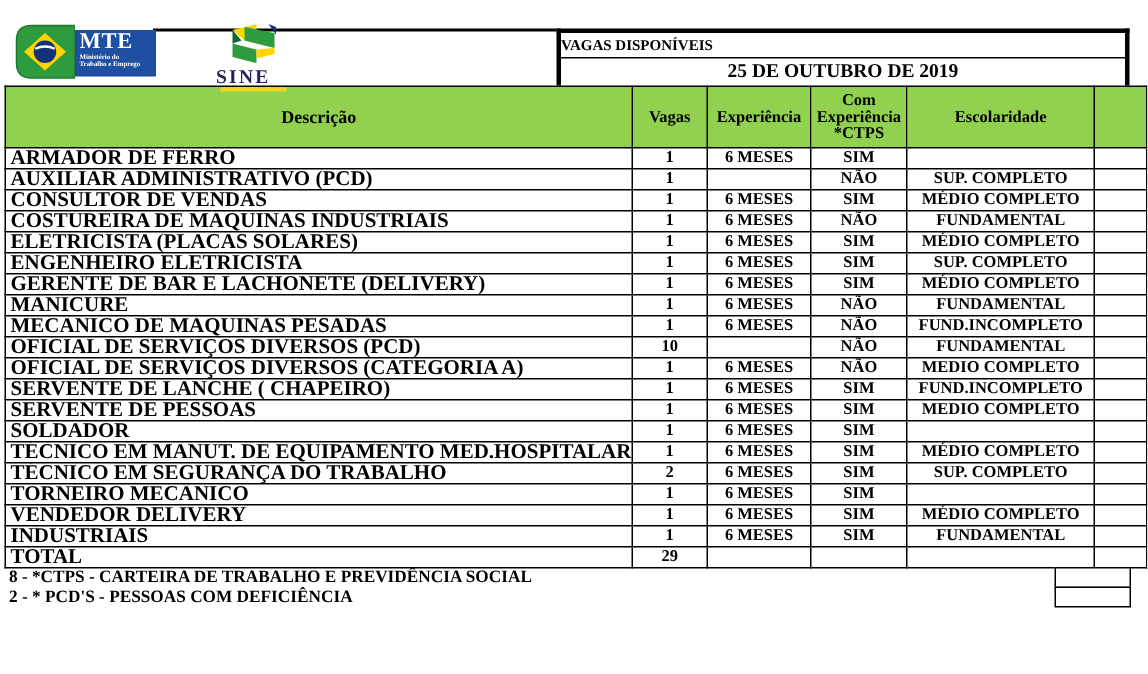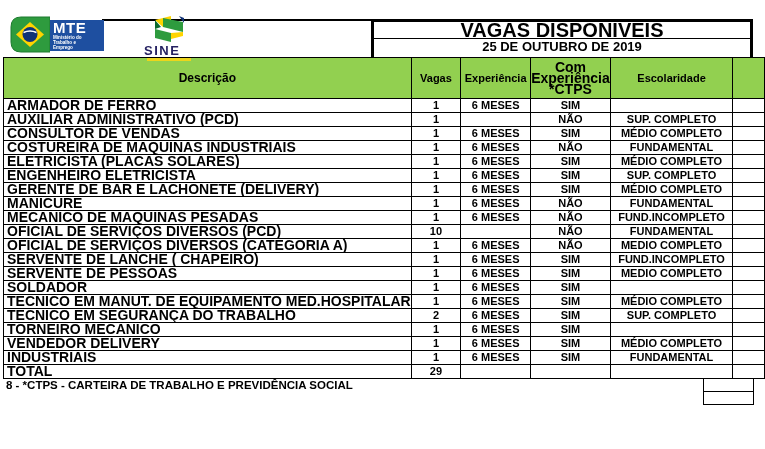--- a/index.html
+++ b/index.html
@@ -1,18 +1,18 @@
 <!DOCTYPE html>
 <html><head>
 <meta charset="utf-8">
 <style>
   html,body{margin:0;padding:0;background:#fff;}
   .canvas{
     position:relative;width:765px;height:449px;background:#ffffff;
-    font-family:Liberation Sans, sans-serif;font-weight:bold;color:#000;
+    font-family:Liberation Serif, serif;font-weight:bold;color:#000;
     overflow:hidden;
   }
   
   .top-line{position:absolute;left:102px;top:19px;width:269px;height:2px;background:#000;}
 
   
   .mte-logo{position:absolute;left:10px;top:16px;display:flex;align-items:flex-start;z-index:2;}
   .mte-flag{display:block;}
   .mte-text{background:#1E4FA0;width:54px;height:31px;margin-top:4px;color:#fff;
     padding:1px 2px 0 3px;box-sizing:border-box;}
@@ -21,31 +21,31 @@
 
   
   .sine-logo{position:absolute;left:144px;top:16px;width:50px;z-index:2;}
   .sine-icon{display:block;margin:0 auto;}
   .sine-name{font-size:13px;line-height:13px;letter-spacing:1.5px;color:#262262;}
   .sine-underline{height:3px;width:44px;margin:1px auto 0 auto;background:#EDD51C;}
 
   
   .title-box{position:absolute;left:371px;top:19px;width:382px;height:38px;
     border:3px solid #000;border-bottom:none;box-sizing:border-box;background:#fff;}
-  .title-row{height:16px;border-bottom:1px solid #000;font-size:20px;line-height:17px;text-align:center;}
+  .title-row{height:16px;border-bottom:1px solid #000;font-size:10px;line-height:17px;text-align:left;}
   .date-row{height:15px;font-size:13px;line-height:16px;text-align:center;}
 
   
   .vac-table{position:absolute;left:3px;top:57px;border-collapse:collapse;table-layout:fixed;
     font-weight:bold;color:#000;}
   .vac-table th,.vac-table td{border:1px solid #000;padding:0;overflow:hidden;}
   .vac-table thead th{background:#92D050;height:40px;font-size:11px;line-height:12px;
     text-align:center;white-space:normal;font-weight:bold;}
   .vac-table thead th.c0{font-size:12px;text-align:center;}
-  .vac-table thead th.c3{font-size:14px;line-height:11px;}
+  .vac-table thead th.c3{font-size:11px;line-height:11px;}
   .vac-table td{height:13px;white-space:nowrap;text-align:center;font-size:11px;line-height:13px;background:#fff;}
   .vac-table td.c0{text-align:left;padding-left:3px;font-size:14px;}
 
   
   .footnote{position:absolute;left:6px;font-size:11.5px;line-height:13px;white-space:nowrap;}
   .fn1{top:379px;}
   .fn2{top:392px;}
 
   
   .extra-cell{position:absolute;left:703px;width:51px;height:14px;border:1px solid #000;
@@ -268,17 +268,18 @@
           <td class="c1">29</td>
           <td class="c2"></td>
           <td class="c3"></td>
           <td class="c4"></td>
           <td class="c5"></td>
         </tr>
       </tbody>
   </table>
 
   <div class="footnote fn1">8 - *CTPS - CARTEIRA DE TRABALHO E PREVIDÊNCIA SOCIAL</div>
+  <div class="footnote fn2">2 - * PCD'S - PESSOAS COM DEFICIÊNCIA</div>
 
   <div class="extra-cell ec1"></div>
   <div class="extra-cell ec2"></div>
 
 </div>
 
 </body></html>

